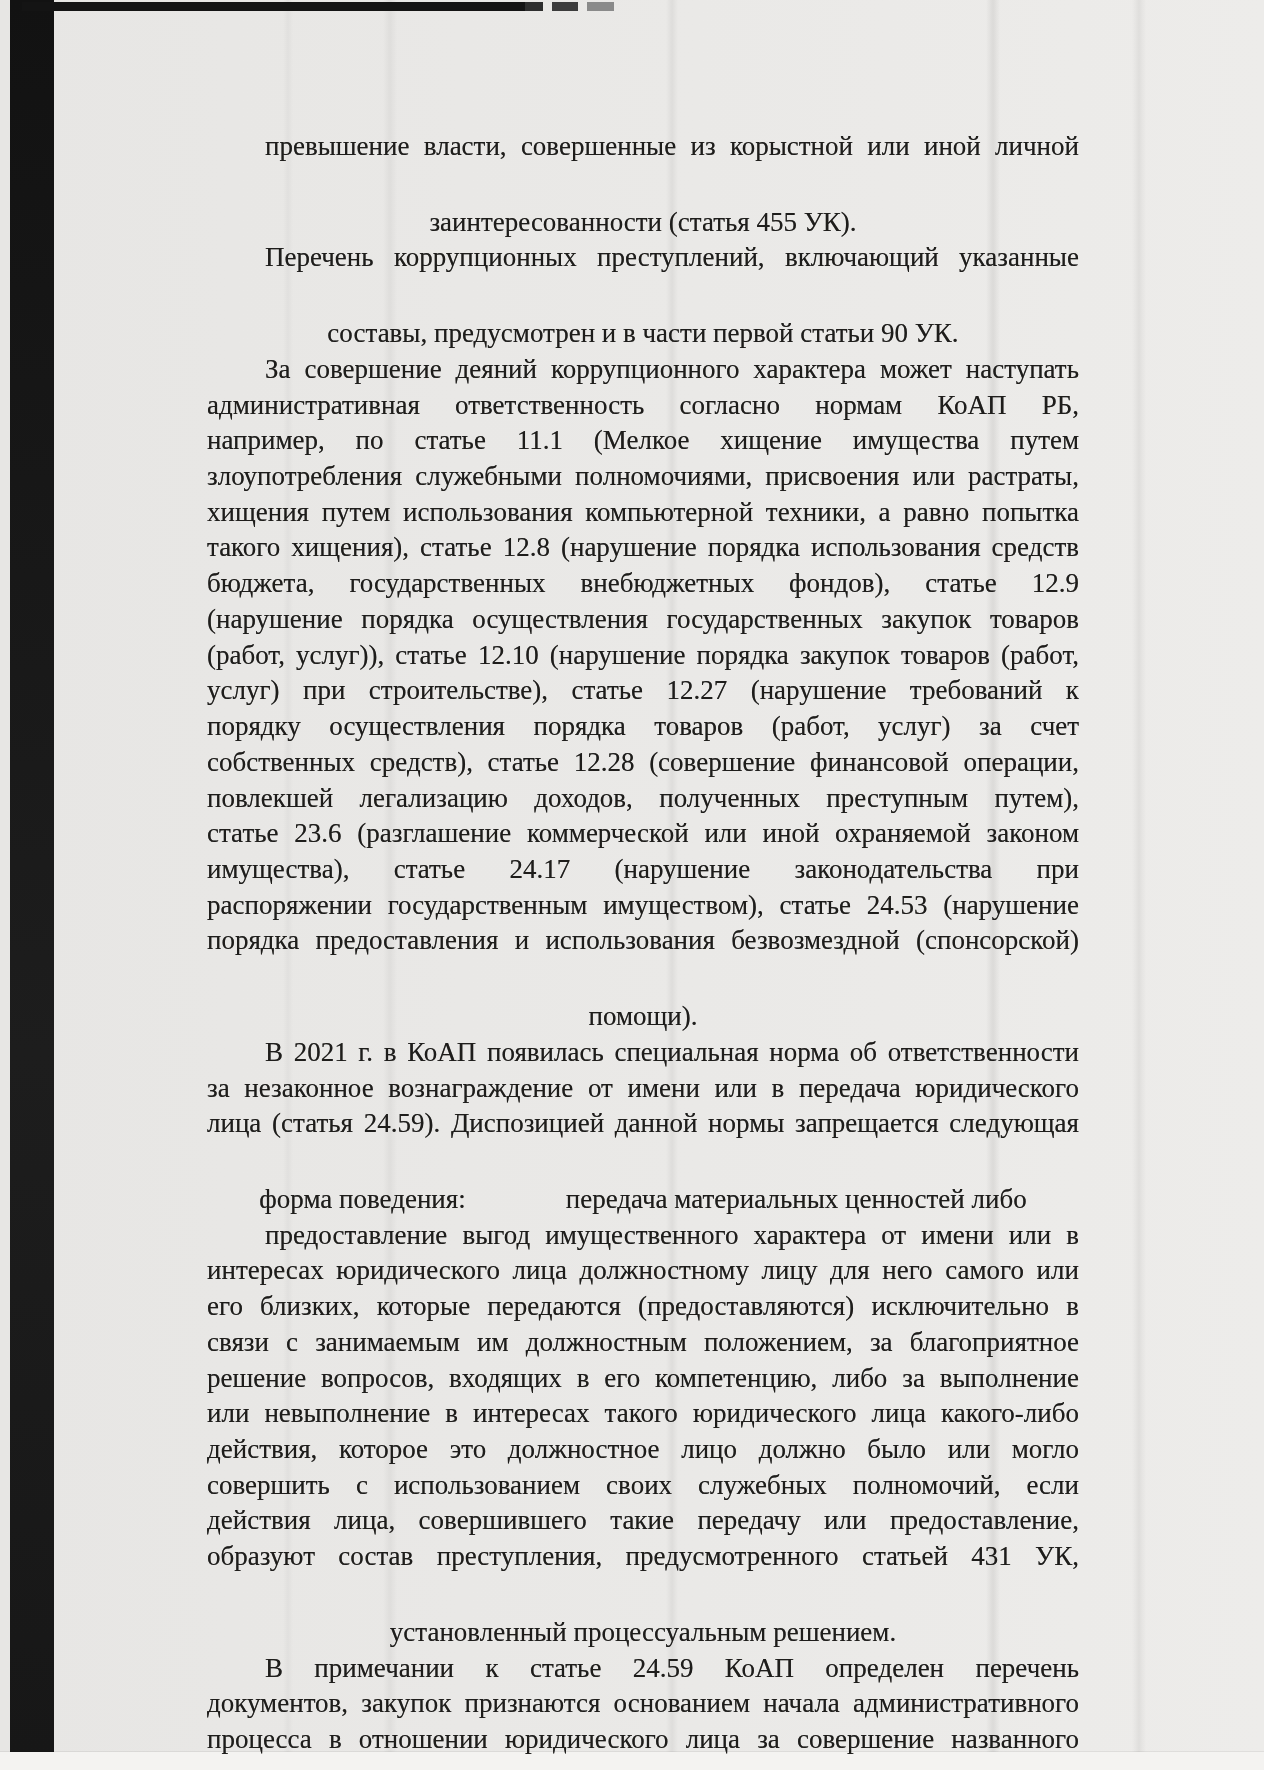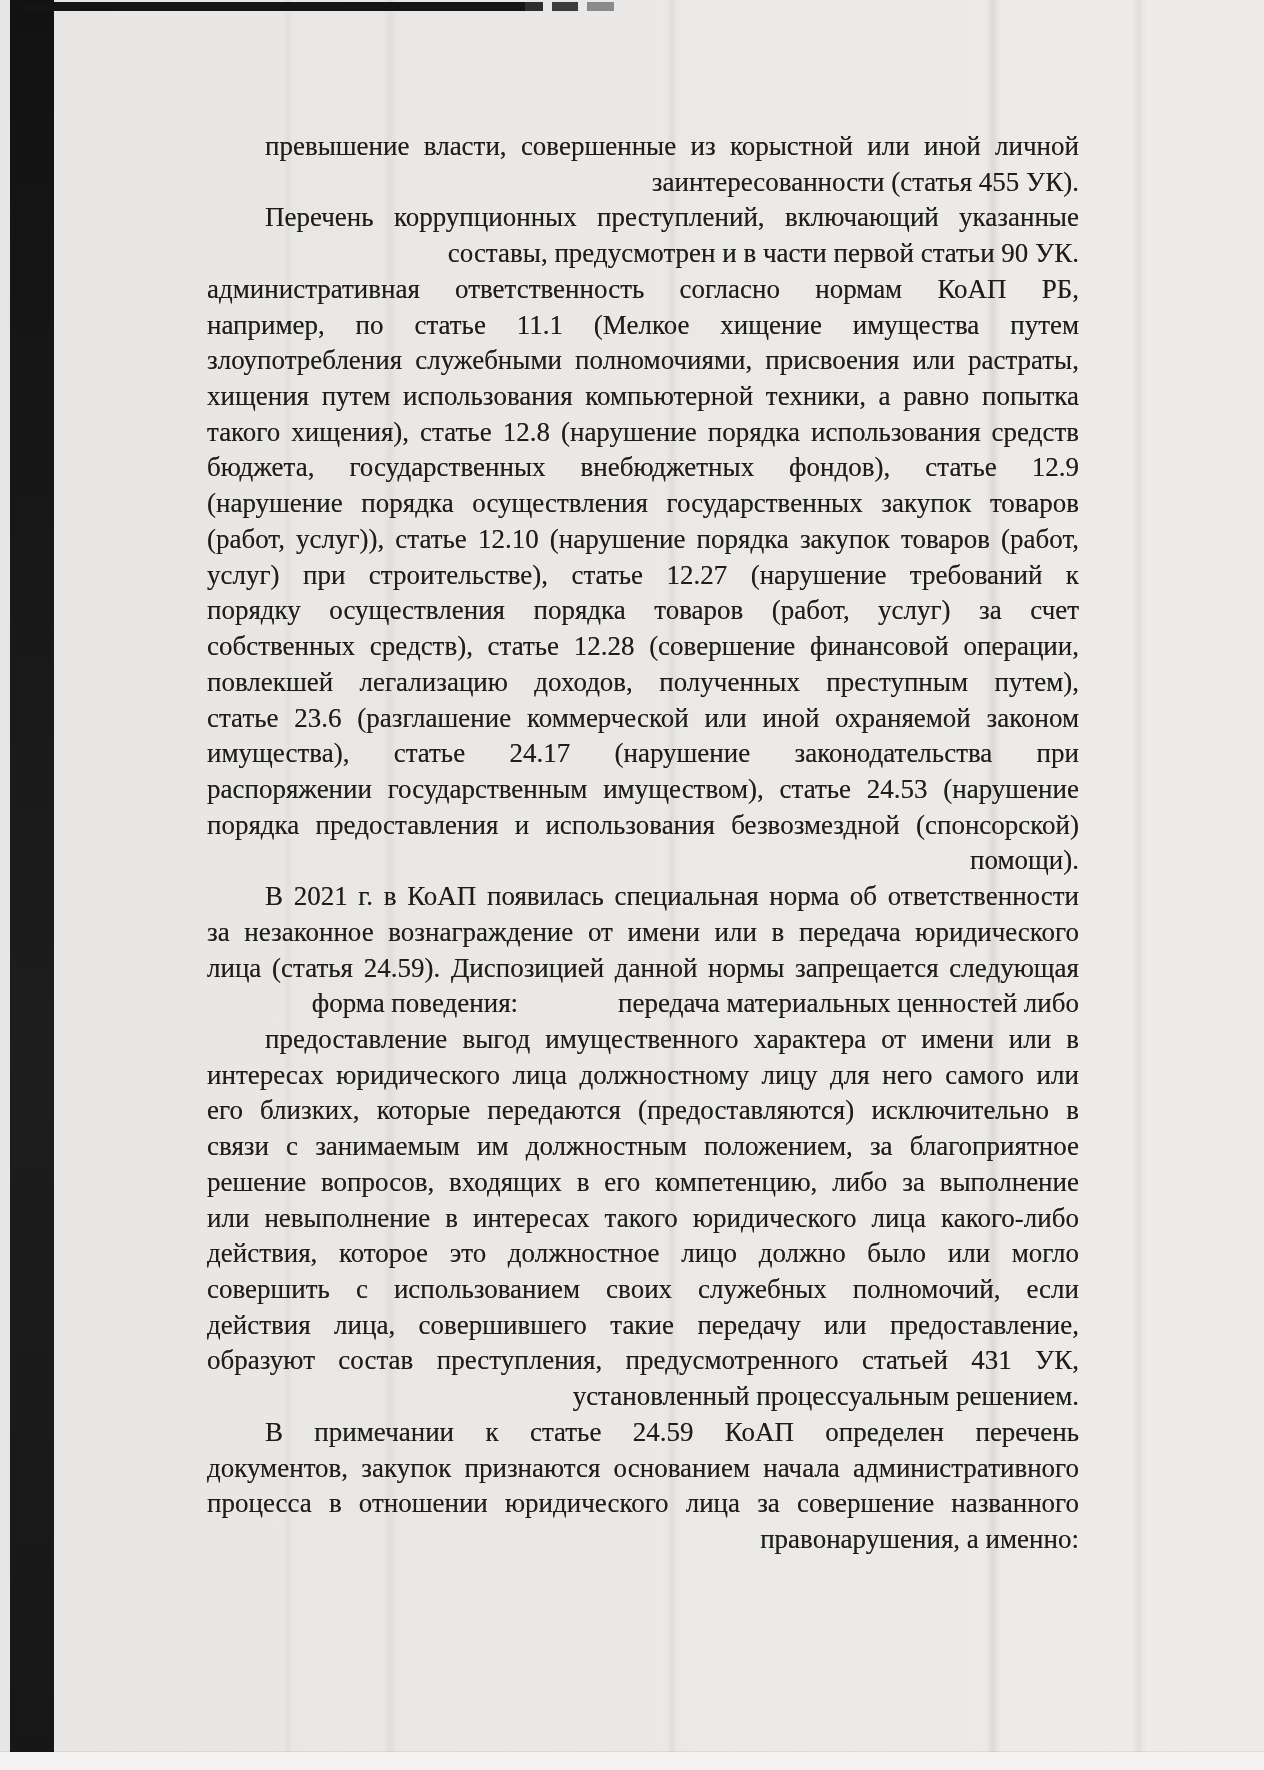--- a/index.html
+++ b/index.html
@@ -32,21 +32,21 @@
   .textblock {
     position:absolute; left:207px; top:129px; width:872px;
     font-size:27px; color:var(--ink,#1e1d1b);
     text-shadow:0 0 0.5px rgba(20,20,20,0.55);
   }
   .line {
     height:35.72px; line-height:35.72px; overflow:hidden;
     text-align:justify; white-space:normal;
   }
   .line.just::after { content:""; display:inline-block; width:100%; height:0; }
-  .line.left { text-align:right; }
+  .line.left { text-align:center;margin-top:40px; }
   .line.indent { text-indent:58px; }
   .spacer { display:inline-block; height:1px; }
 </style>
 </head>
 <body>
 
 <div class="stage">
 
   <div class="crease" style="left:283px;width:10px;background:linear-gradient(90deg,transparent,rgba(0,0,0,0.03),transparent);"></div>
   <div class="crease" style="left:383px;width:14px;background:linear-gradient(90deg,transparent,rgba(0,0,0,0.045),transparent);"></div>
@@ -56,20 +56,21 @@
 
   <div class="band-left"></div>
   <div class="band-top"></div>
   <div class="bottom-edge"></div>
 
   <div class="textblock" id="textblock">
       <div class="line indent just">превышение власти, совершенные из корыстной или иной личной</div>
       <div class="line left">заинтересованности (статья 455 УК).</div>
       <div class="line indent just">Перечень коррупционных преступлений, включающий указанные</div>
       <div class="line left">составы, предусмотрен и в части первой статьи 90 УК.</div>
+      <div class="line indent just">За совершение деяний коррупционного характера может наступать</div>
       <div class="line just">административная ответственность согласно нормам КоАП РБ,</div>
       <div class="line just">например, по статье 11.1 (Мелкое хищение имущества путем</div>
       <div class="line just">злоупотребления служебными полномочиями, присвоения или растраты,</div>
       <div class="line just">хищения путем использования компьютерной техники, а равно попытка</div>
       <div class="line just">такого хищения), статье 12.8 (нарушение порядка использования средств</div>
       <div class="line just">бюджета, государственных внебюджетных фондов), статье 12.9</div>
       <div class="line just">(нарушение порядка осуществления государственных закупок товаров</div>
       <div class="line just">(работ, услуг)), статье 12.10 (нарушение порядка закупок товаров (работ,</div>
       <div class="line just">услуг) при строительстве), статье 12.27 (нарушение требований к</div>
       <div class="line just">порядку осуществления порядка товаров (работ, услуг) за счет</div>

